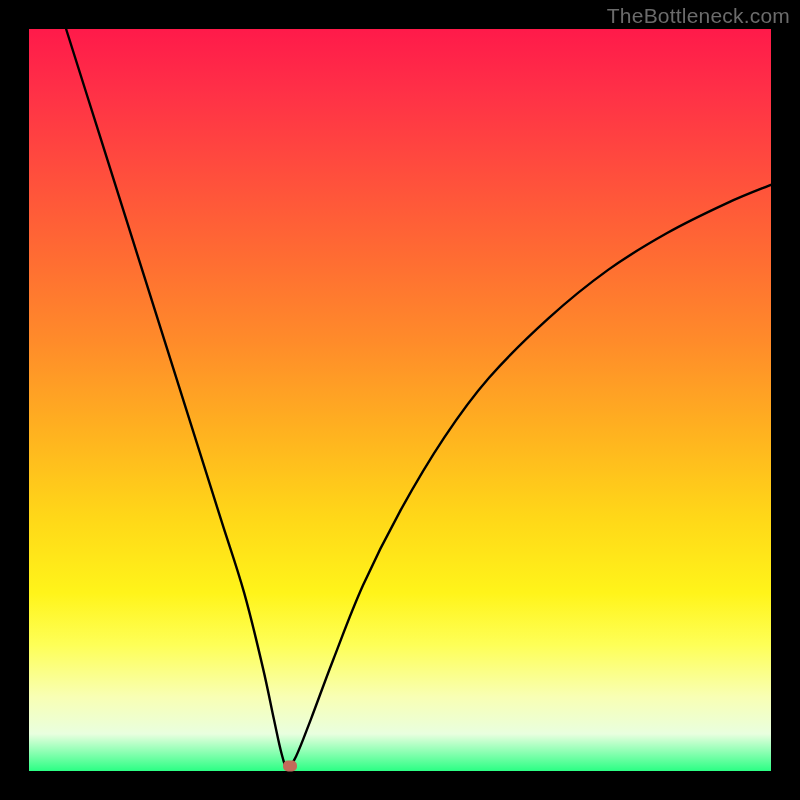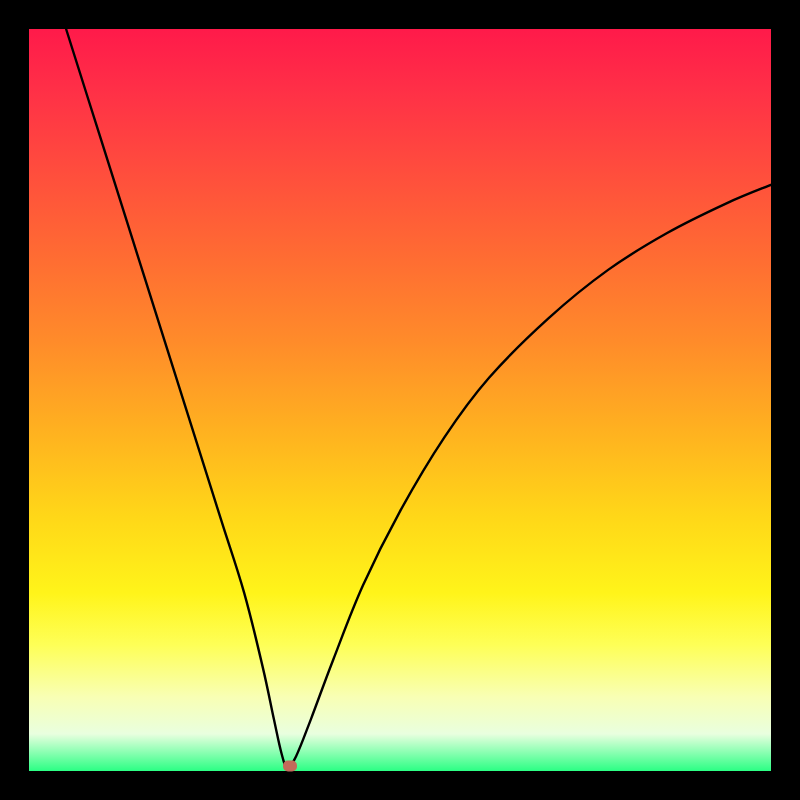--- a/index.html
+++ b/index.html
@@ -68,13 +68,14 @@
 </head>
 <body>
 
 <div class="frame">
   <div class="plot">
     <svg class="curve" viewBox="0 0 742 742" preserveAspectRatio="none">
       <path id="curve-path" fill="none" stroke="#000" stroke-width="2.4" stroke-linejoin="round" stroke-linecap="round" d="M 37.10 0.00 C 41.11 12.69, 51.35 45.11, 59.36 70.49 C 67.37 95.87, 73.61 115.60, 81.62 140.98 C 89.63 166.36, 95.87 186.09, 103.88 211.47 C 111.89 236.85, 118.13 256.58, 126.14 281.96 C 134.15 307.34, 140.39 327.07, 148.40 352.45 C 156.41 377.83, 162.65 397.56, 170.66 422.94 C 178.67 448.32, 184.91 468.05, 192.92 493.43 C 200.93 518.81, 207.83 537.88, 215.18 563.92 C 222.53 589.96, 228.39 615.41, 233.73 638.12 C 239.07 660.83, 241.52 674.70, 244.86 690.06 C 248.20 705.42, 249.88 714.77, 252.28 723.45 C 254.68 732.13, 255.54 737.62, 258.22 738.29 C 260.89 738.96, 262.85 735.84, 267.12 727.16 C 271.39 718.48, 275.28 707.42, 281.96 690.06 C 288.64 672.70, 294.87 654.74, 304.22 630.70 C 313.57 606.66, 321.88 583.21, 333.90 556.50 C 345.92 529.79, 356.31 509.01, 371.00 482.30 C 385.69 455.59, 399.49 432.14, 415.52 408.10 C 431.55 384.06, 441.34 370.11, 460.04 348.74 C 478.74 327.37, 498.03 308.75, 519.40 289.38 C 540.77 270.01, 557.39 256.51, 578.76 241.15 C 600.13 225.79, 616.75 216.07, 638.12 204.05 C 659.49 192.03, 678.78 183.05, 697.48 174.37 C 716.18 165.69, 733.99 159.16, 742.00 155.82"></path>
     </svg>
     <div id="marker" class="marker" style="left: 261.184px; top: 736.806px; background: rgb(195, 106, 90);"></div>
   </div>
+  <div class="watermark">TheBottleneck.com</div>
 </div>
 
 </body></html>

